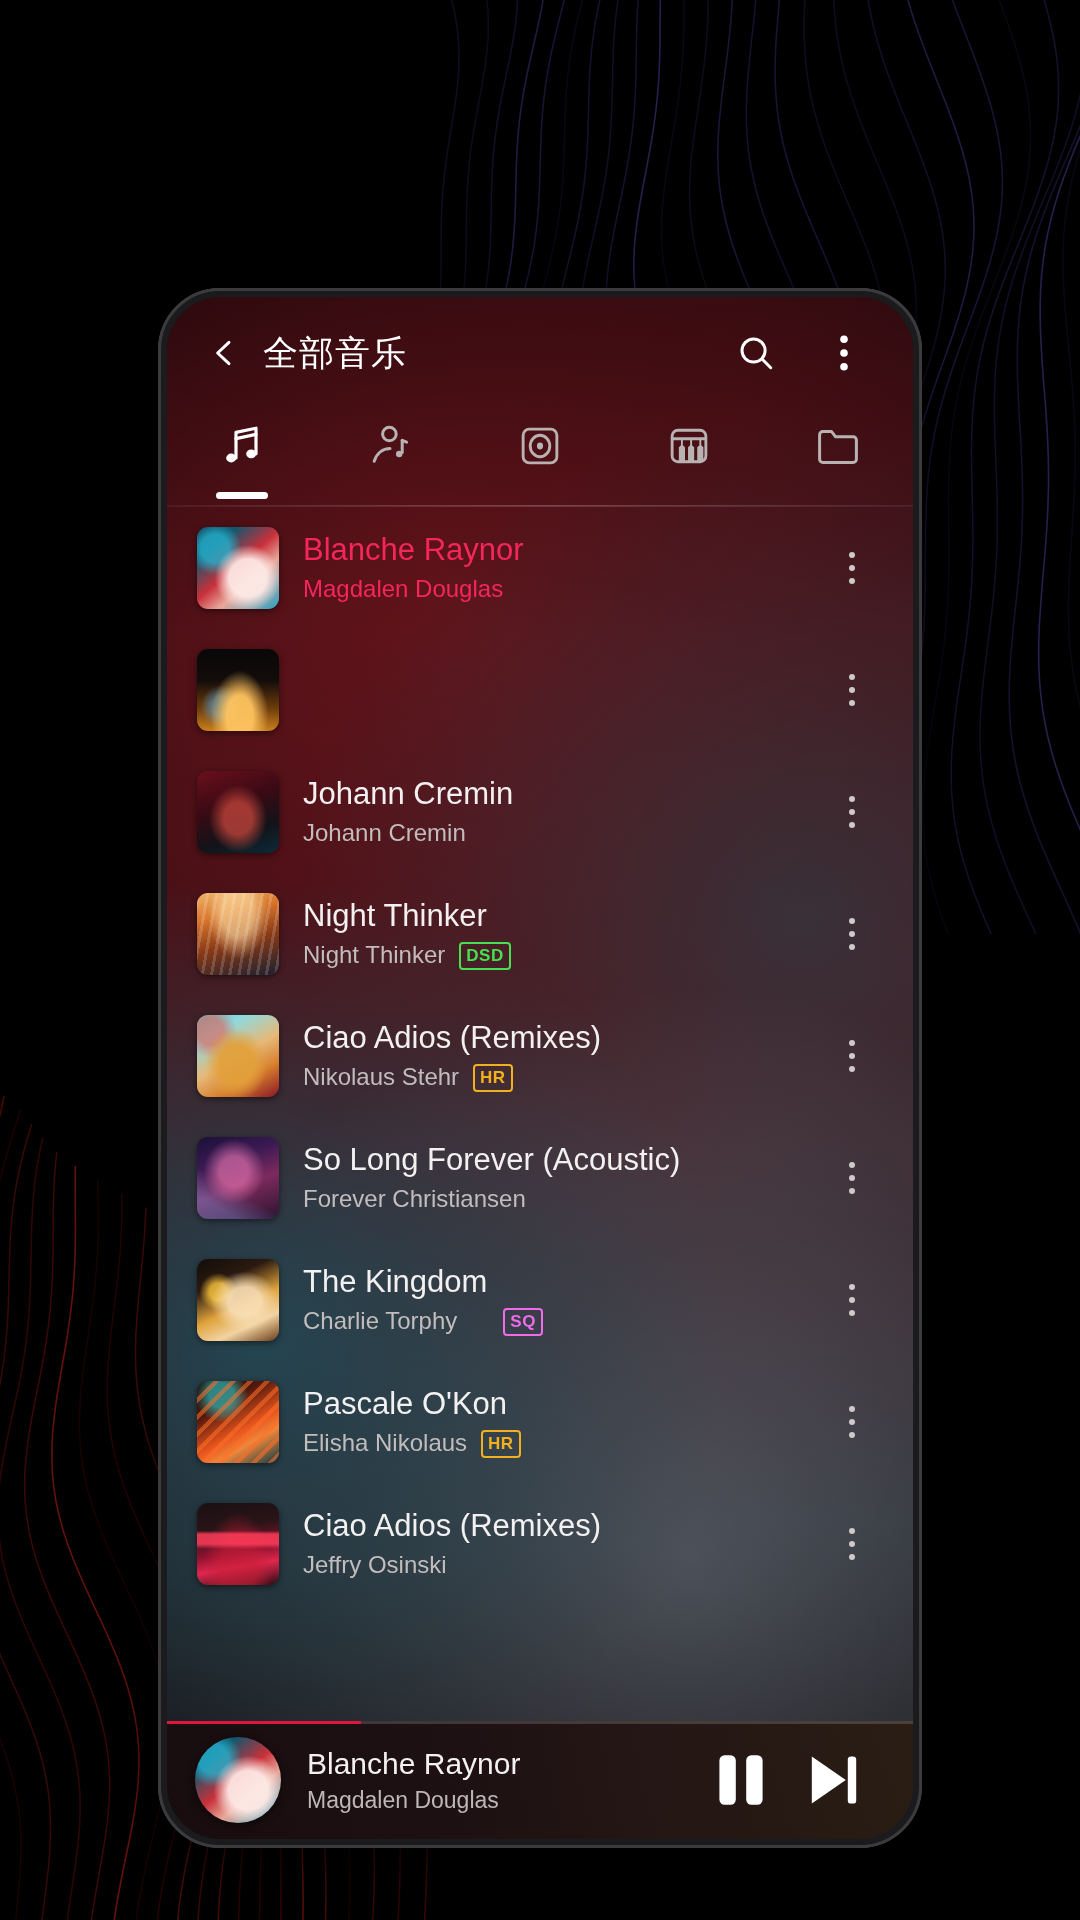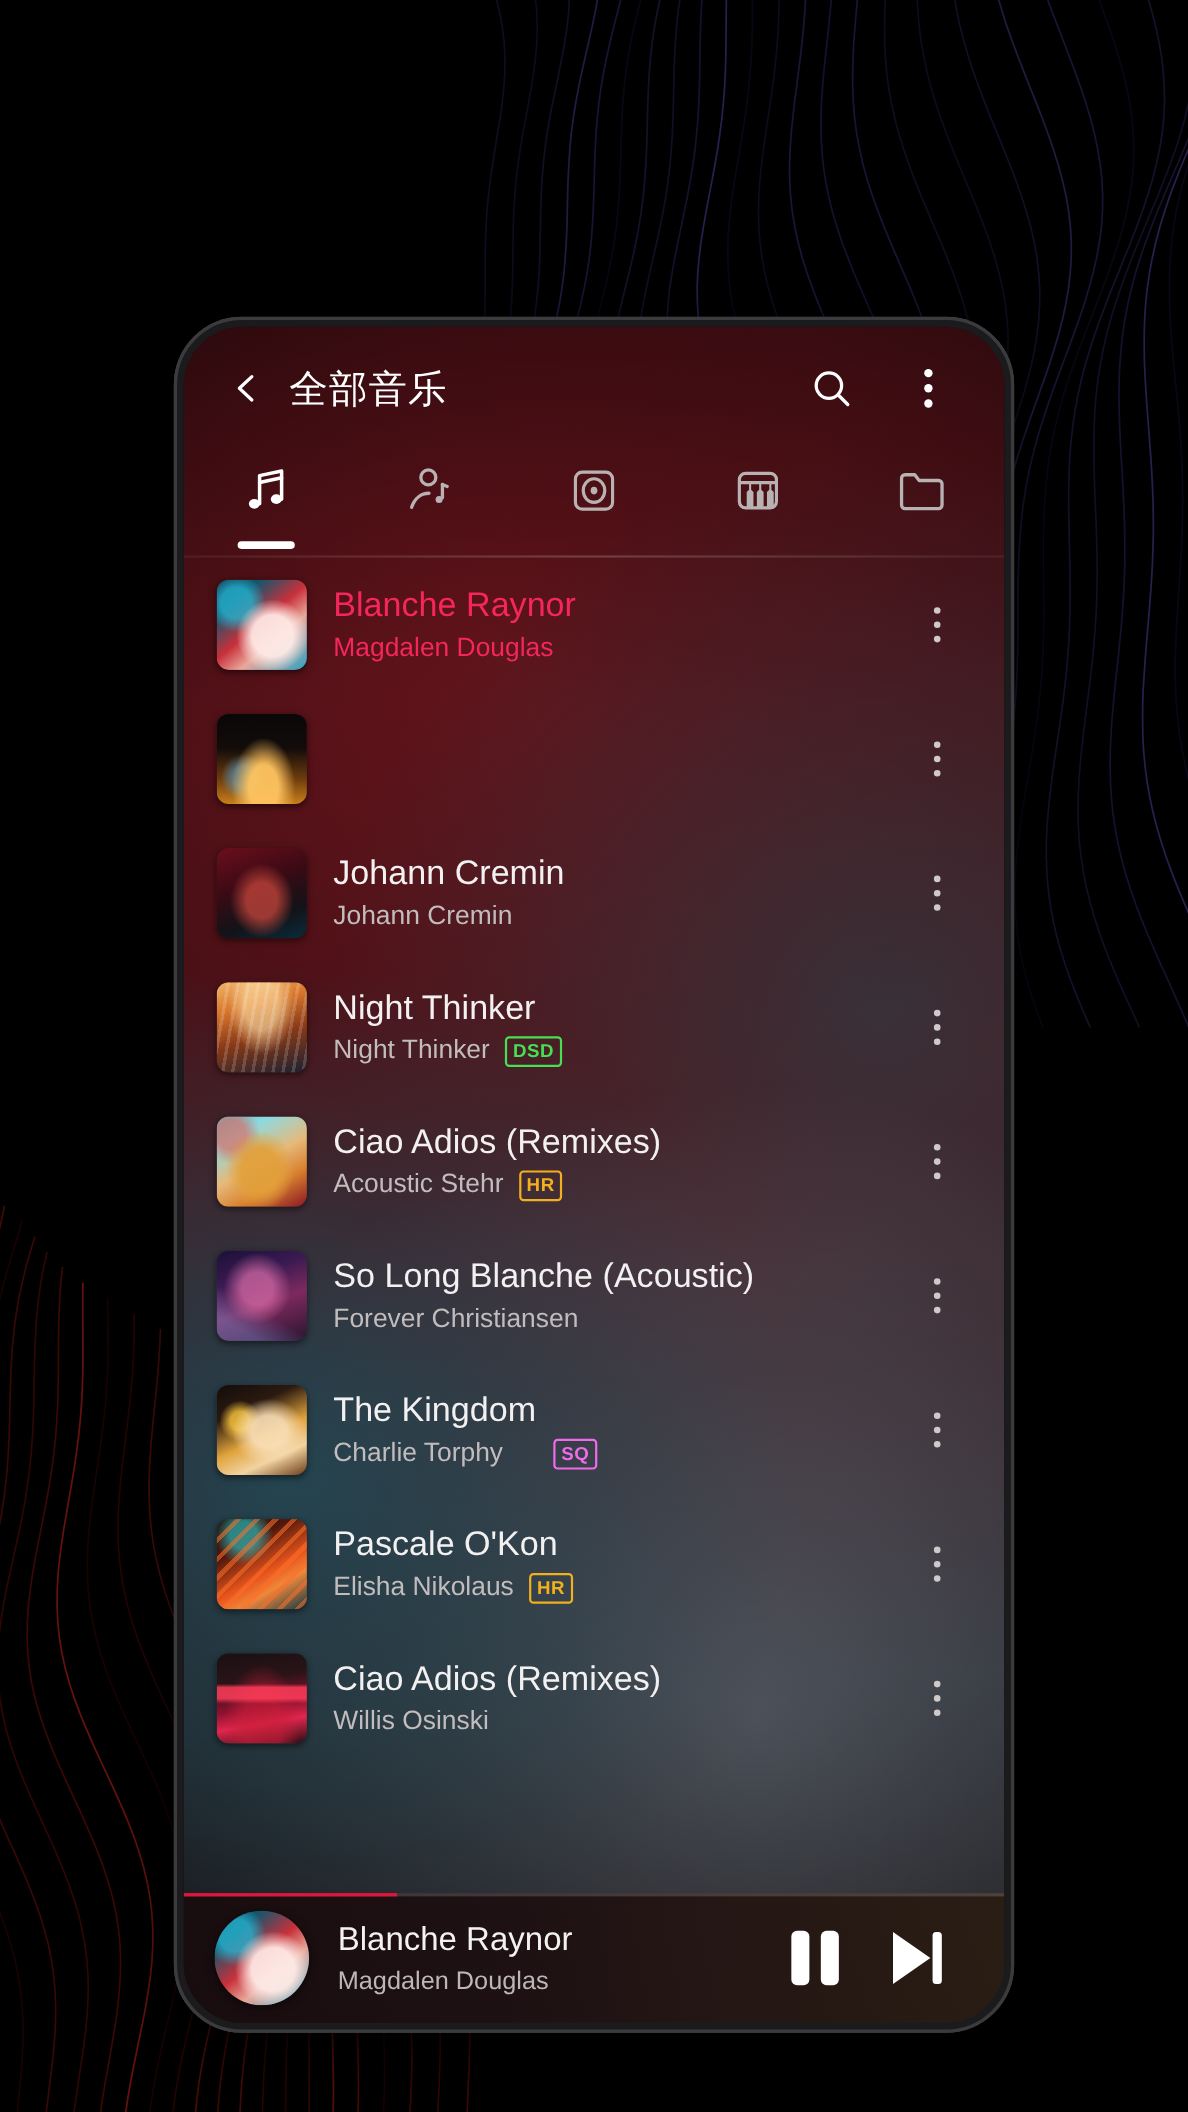--- a/index.html
+++ b/index.html
@@ -449,38 +449,38 @@
               </span>
             </div>
           </div>
           <div class="song-row">
             <div class="cover">
               <div class="art art-e"></div>
             </div>
             <div class="song-text">
               <div class="song-title">Ciao Adios (Remixes)</div>
               <div class="song-sub">
-                <div class="song-artist">Acoustic Stehr</div>
+                <div class="song-artist">Nikolaus Stehr</div>
                 <span class="badge HR">HR</span>
               </div>
             </div>
             <div class="row-more">
               <span class="dots3">
                 <i></i>
                 <i></i>
                 <i></i>
               </span>
             </div>
           </div>
           <div class="song-row">
             <div class="cover">
               <div class="art art-f"></div>
             </div>
             <div class="song-text">
-              <div class="song-title">So Long Blanche (Acoustic)</div>
+              <div class="song-title">So Long Forever (Acoustic)</div>
               <div class="song-sub">
                 <div class="song-artist">Forever Christiansen</div>
               </div>
             </div>
             <div class="row-more">
               <span class="dots3">
                 <i></i>
                 <i></i>
                 <i></i>
               </span>
@@ -524,21 +524,21 @@
               </span>
             </div>
           </div>
           <div class="song-row">
             <div class="cover">
               <div class="art art-i"></div>
             </div>
             <div class="song-text">
               <div class="song-title">Ciao Adios (Remixes)</div>
               <div class="song-sub">
-                <div class="song-artist">Willis Osinski</div>
+                <div class="song-artist">Jeffry Osinski</div>
               </div>
             </div>
             <div class="row-more">
               <span class="dots3">
                 <i></i>
                 <i></i>
                 <i></i>
               </span>
             </div>
           </div>

